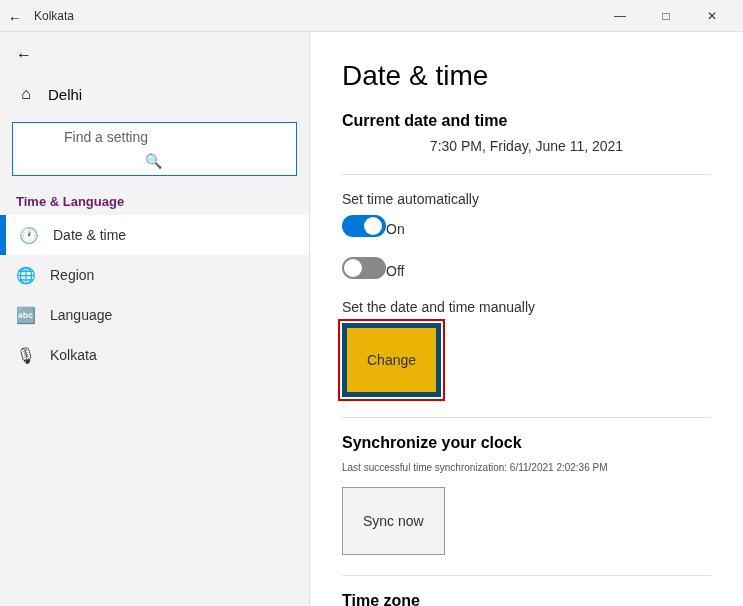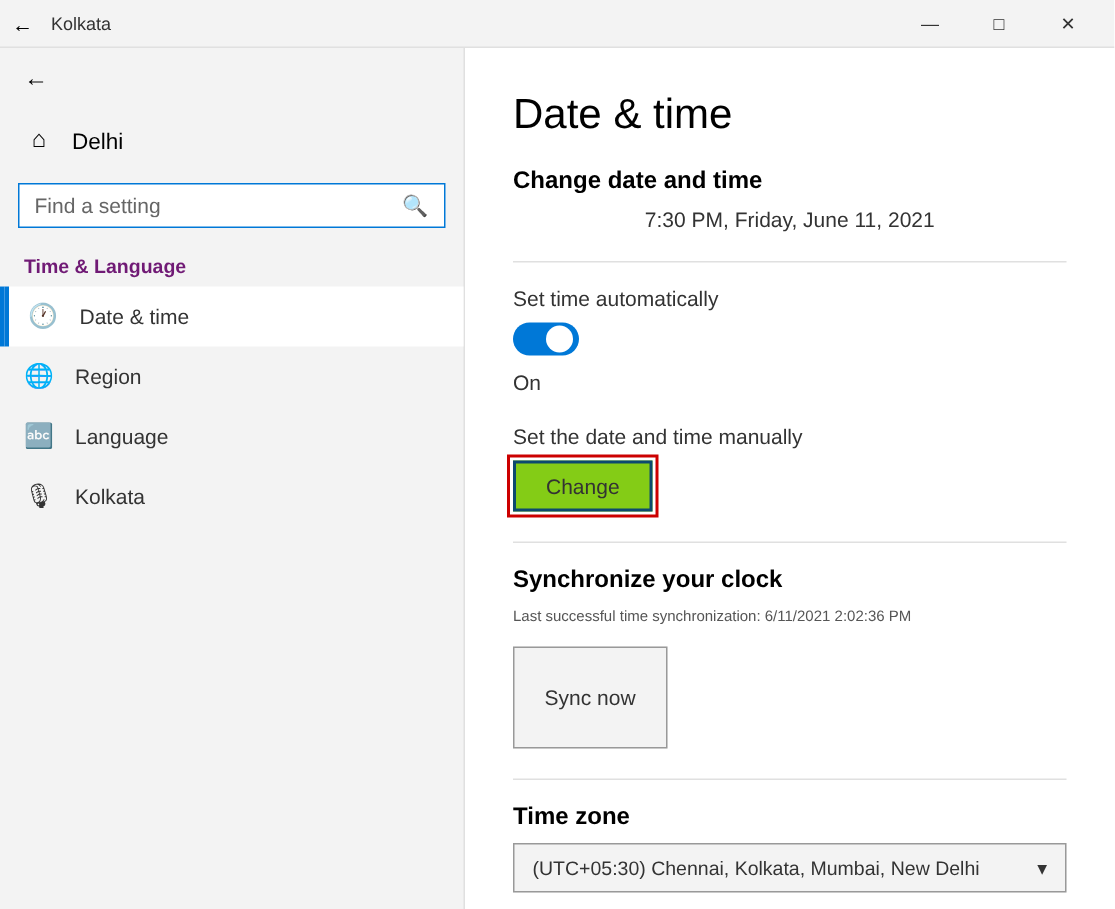--- a/index.html
+++ b/index.html
@@ -86,20 +86,21 @@
     }
 
     .search-box {
       margin: 8px 12px;
       display: flex;
       align-items: center;
       border: 1.5px solid #0078d7;
       background: #fff;
       padding: 6px 10px;
       gap: 8px;
+      flex-direction: column;
     }
     .search-box input {
       border: none;
       outline: none;
       flex: 1;
       font-size: 14px;
       background: transparent;
       color: #333;
     }
     .search-box input::placeholder { color: #666; }
@@ -178,24 +179,22 @@
     }
 
     .setting-label {
       font-size: 14px;
       color: #333;
       margin-bottom: 8px;
     }
 
     .toggle-row {
       display: flex;
-      align-items: flex-start;
-      gap: 10px;
+      align-items: flex-end;
       margin-bottom: 16px;
-      flex-direction: column;
     }
 
     
     .toggle {
       width: 44px;
       height: 22px;
       border-radius: 11px;
       position: relative;
       cursor: pointer;
       flex-shrink: 0;
@@ -218,23 +217,23 @@
     }
     .toggle.on .toggle-thumb { left: 22px; }
     .toggle.off .toggle-thumb { left: 2px; }
 
     .toggle-label {
       font-size: 14px;
       color: #333;
     }
 
     .change-btn {
-      border: 2px solid #0c4a6e;
-      background: #84cc16;
-      padding: 7px 20px;
+      border: 5px solid #0c4a6e;
+      background: #eab308;
+      padding: 24px 20px;
       font-size: 14px;
       cursor: pointer;
       color: #333;
       outline: 2px solid #cc0000;
       outline-offset: 2px;
     }
 
     .sync-section {
       margin-top: 8px;
       margin-bottom: 20px;
@@ -334,37 +333,43 @@
       <span class="sidebar-icon">🎙</span>
       <span>Kolkata</span>
     </div>
 
   </div>
 
   <div class="main-panel">
 
     <h1 class="page-title">Date &amp; time</h1>
 
-    <div class="section-header">Change date and time</div>
+    <div class="section-header">Current date and time</div>
 
     <div class="current-time">7:30 PM, Friday, June 11, 2021</div>
 
     <hr class="divider">
 
     <div class="setting-row">
       <div class="setting-label">Set time automatically</div>
       <div class="toggle-row">
         <div class="toggle on">
           <div class="toggle-thumb"></div>
         </div>
         <span class="toggle-label">On</span>
       </div>
     </div>
 
     <div class="setting-row">
+      <div class="toggle-row">
+        <div class="toggle off">
+          <div class="toggle-thumb"></div>
+        </div>
+        <span class="toggle-label">Off</span>
+      </div>
     </div>
 
     <div class="setting-row">
       <div class="setting-label">Set the date and time manually</div>
       <button class="change-btn">Change</button>
     </div>
 
     <hr class="divider">
 
     <div class="sync-section">

